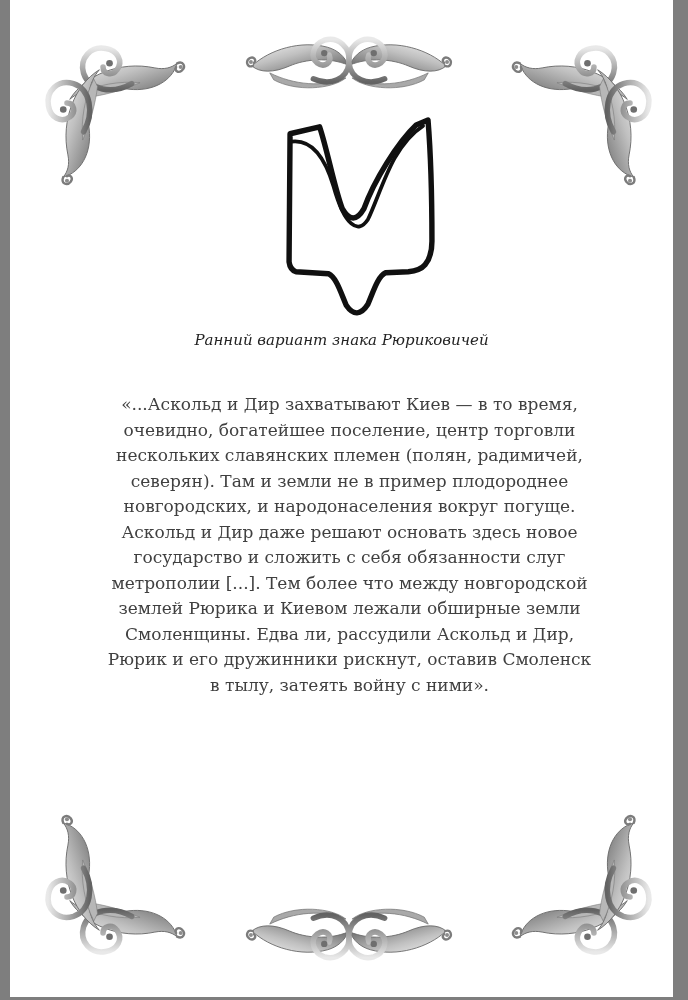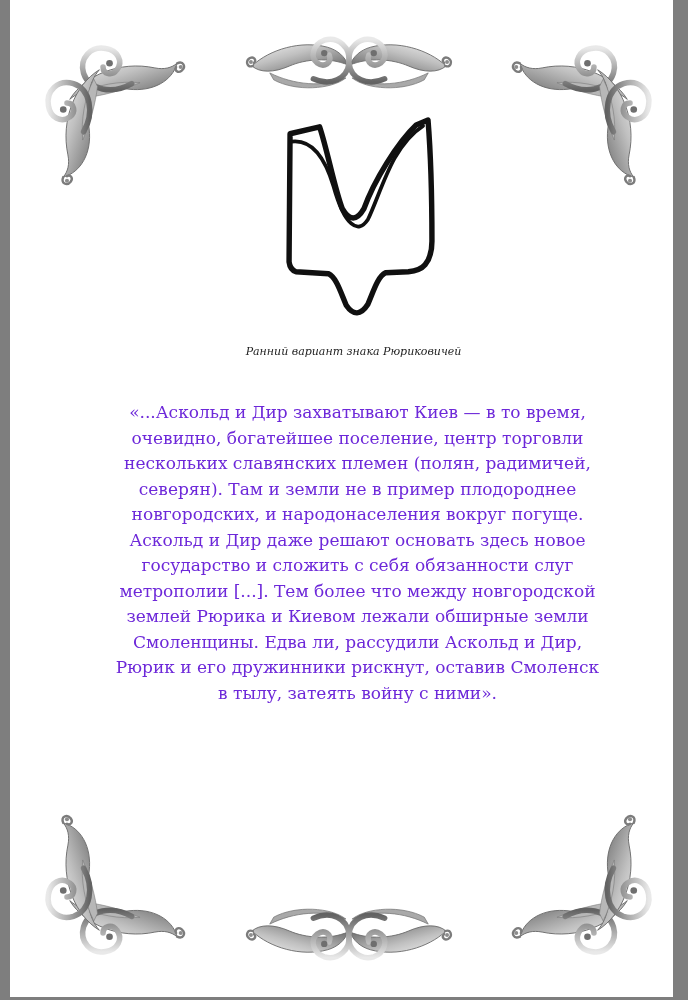--- a/index.html
+++ b/index.html
@@ -28,35 +28,35 @@
     position: absolute;
     left: 272px; top: 117px;
     width: 158px; height: 202px;
   }
   .caption {
     position: absolute;
     left: 0; top: 330px;
     width: 100%;
     text-align: center;
     font-style: italic;
-    font-size: 11px;
+    font-size: 15px;
     line-height: 20px;
     color: #222222;
-    margin: 12px;
+    margin: 0;
   }
   .quote {
     position: absolute;
     left: 50%; top: 384px;
     transform: translateX(-50%);
     width: 580px;
-    margin: 16px;
+    margin: 8px;
     text-align: center;
     font-size: 17px;
     line-height: 25.5px;
-    color: #6d28d9;
+    color: #404040;
     white-space: pre-line;
   }
 </style>
 </head>
 <body>
 
 <svg width="0" height="0" style="position:absolute" aria-hidden="true">
   <defs>
     <linearGradient id="gMetal" x1="0%" y1="0%" x2="100%" y2="100%">
       <stop offset="0%" stop-color="#f2f2f2"></stop>

